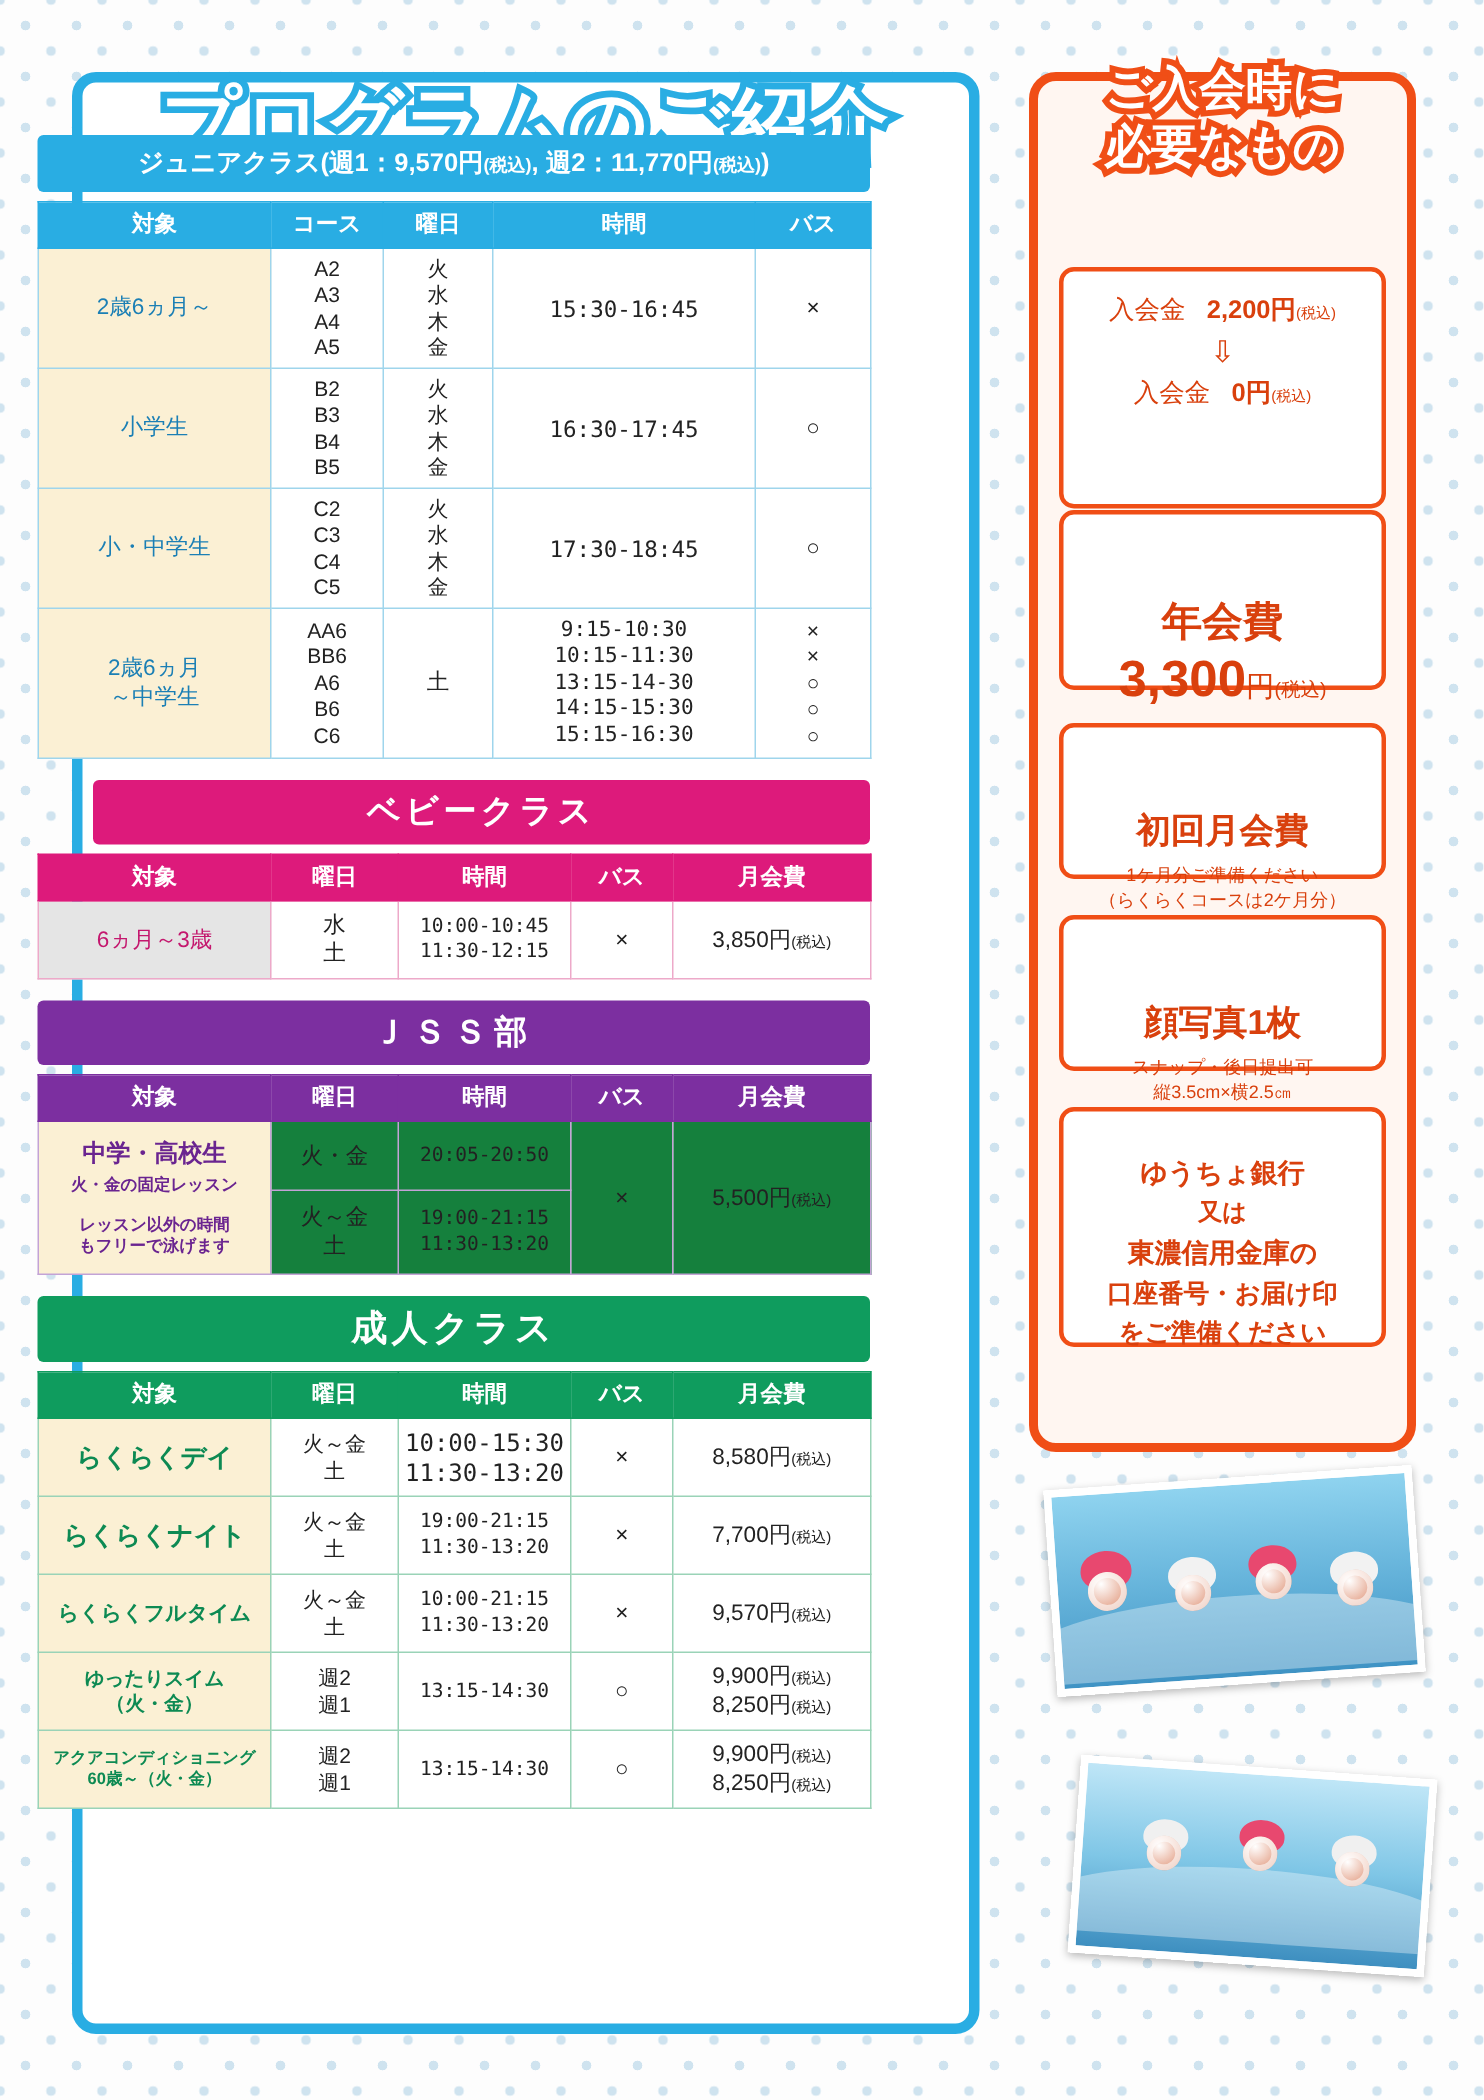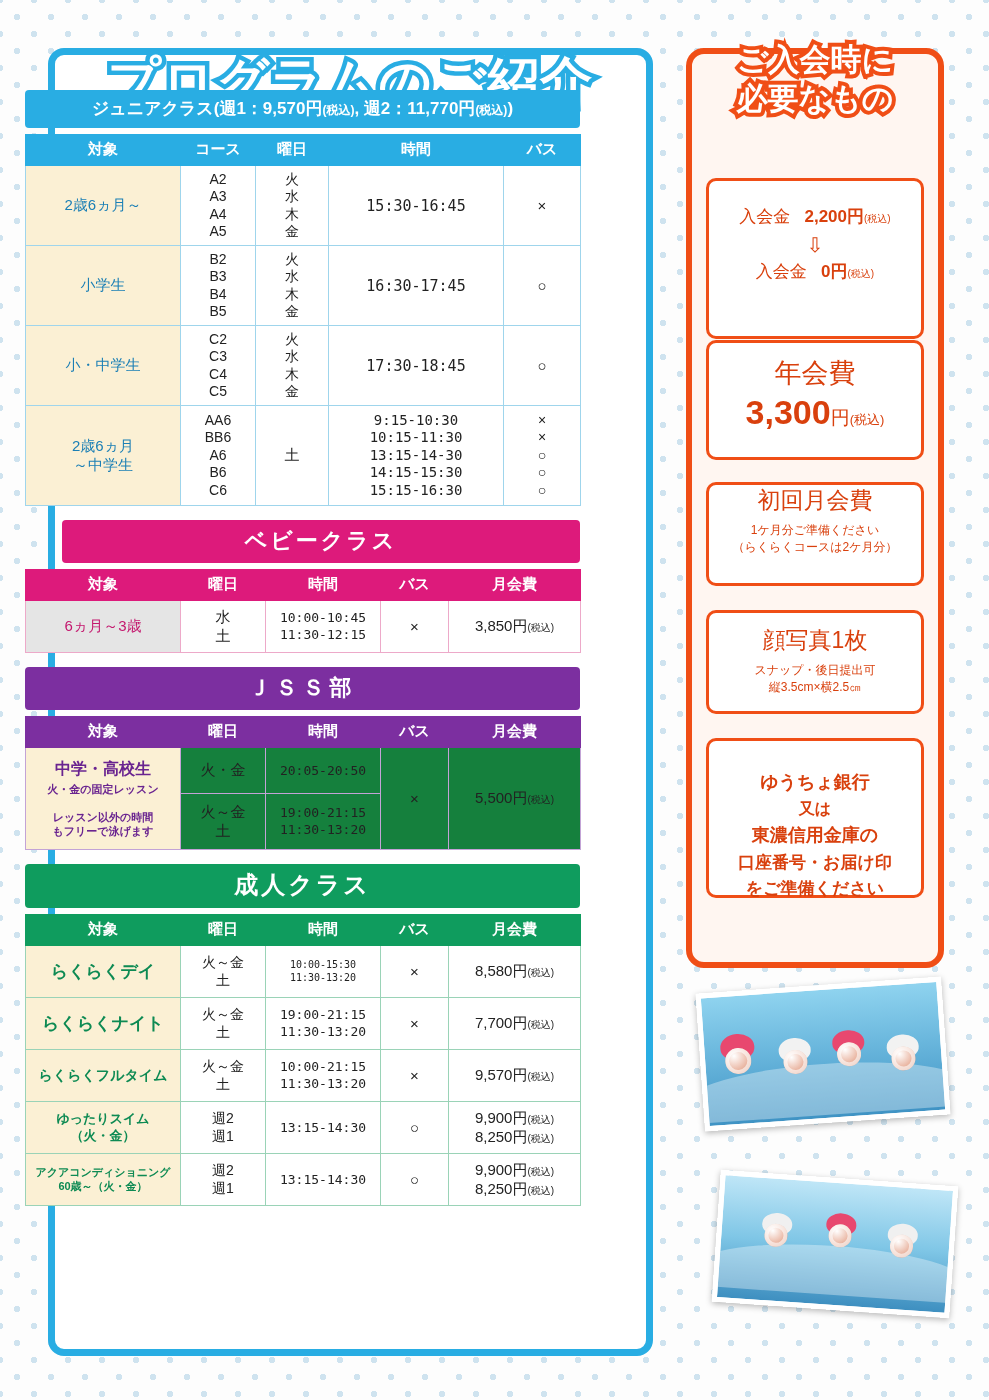--- a/index.html
+++ b/index.html
@@ -143,21 +143,21 @@
   .r-box {
     position: absolute;
     left: 706px;
     width: 218px;
     background:#fff;
     border:3px solid #f04e16;
     border-radius:10px;
     text-align:center;
     color:#d9400d;
   }
-  .r-box .ttl { font-weight:normal; }
+  .r-box .ttl { font-weight:bold;margin-top:41px; }
 
   
   .photo {
     position: absolute;
     border: 5px solid #ffffff;
     box-shadow: 0 2px 6px rgba(0,0,0,0.28);
     overflow: hidden;
   }
   .photo1 {
     left: 700px; top: 985px; width: 246px; height: 138px;
@@ -365,21 +365,21 @@
         <th>時間</th>
         <th>バス</th>
         <th>月会費</th>
       </tr>
     </thead>
     <tbody>
       <tr style="height:52px">
         <td class="obj" style="font-size:17px">らくらくデイ</td>
         <td class="plain lines" style="white-space:pre-line;font-size:14px">火～金
 土</td>
-        <td class="plain mono lines" style="white-space:pre-line;font-size:10px">10:00-15:30
+        <td class="plain mono lines" style="white-space:pre-line;font-size:16px">10:00-15:30
 11:30-13:20</td>
         <td class="plain">×</td>
         <td class="plain">
           <span>8,580円</span><span class="taxnote">(税込)</span>
         </td>
       </tr>
       <tr style="height:52px">
         <td class="obj" style="font-size:17px">らくらくナイト</td>
         <td class="plain lines" style="white-space:pre-line;font-size:14px">火～金
 土</td>
@@ -428,40 +428,40 @@
     </tbody>
   </table>
 </div>
 
 <div class="right-panel"></div>
 <div class="right-head">
   <div>ご入会時に</div>
   <div>必要なもの</div>
 </div>
 
-<div class="r-box" style="top:178px; height:161px; padding-top:24px;">
+<div class="r-box" style="top:178px; height:161px; padding-top:14px;">
   <div style="font-size:17px">
     <span>入会金</span>
     &nbsp;&nbsp;<span style="font-weight:bold">2,200円</span><span class="taxnote">(税込)</span>
   </div>
   <div style="font-size:20px; line-height:1.1; margin:6px 0 4px">⇩</div>
   <div style="font-size:17px">
     <span>入会金</span>
     &nbsp;&nbsp;<span style="font-weight:bold">0円</span><span class="taxnote">(税込)</span>
   </div>
 </div>
 
 <div class="r-box" style="top:340px; height:120px; padding-top:12px;">
   <div class="ttl" style="font-size:27px">年会費</div>
   <div style="margin-top:2px">
     <span style="font-size:34px;font-weight:bold">3,300</span><span style="font-size:19px">円</span><span style="font-size:13px">(税込)</span>
   </div>
 </div>
 
-<div class="r-box" style="top:482px; height:104px; padding-top:0;">
+<div class="r-box" style="top:482px; height:104px; padding-top:12px;">
   <div class="ttl" style="font-size:23px">初回月会費</div>
   <div style="font-size:12px; margin-top:6px">1ケ月分ご準備ください</div>
   <div style="font-size:12px">（らくらくコースは2ケ月分）</div>
 </div>
 
 <div class="r-box" style="top:610px; height:104px; padding-top:12px;">
   <div class="ttl" style="font-size:23px">顔写真1枚</div>
   <div style="font-size:12px; margin-top:6px">スナップ・後日提出可</div>
   <div style="font-size:12px">縦3.5cm×横2.5㎝</div>
 </div>

